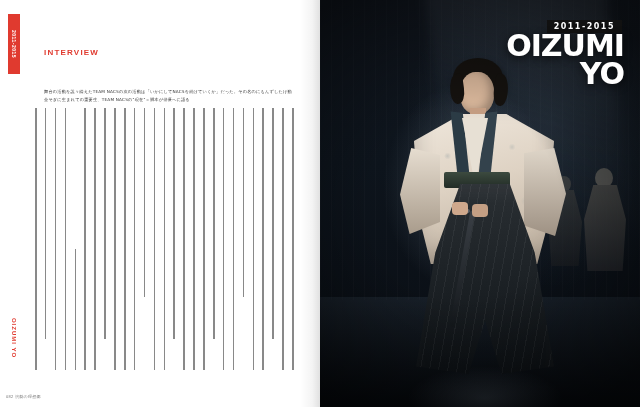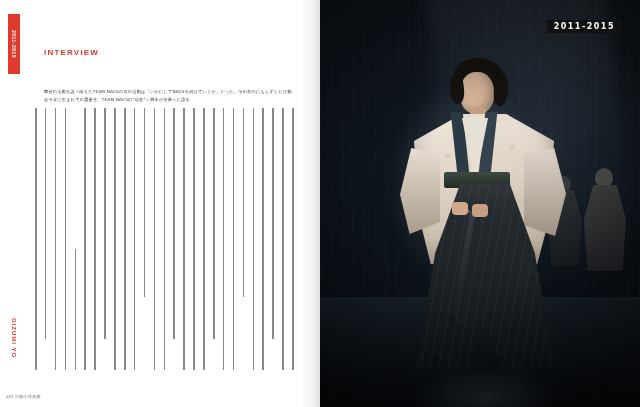--- a/index.html
+++ b/index.html
@@ -327,15 +327,19 @@
         <div class="sword"></div>
         <div class="tsuba"></div>
         <div class="hand-l"></div>
         <div class="hand-r"></div>
       </div>
 
       <div class="vignette"></div>
     </div>
 
     <div class="year-badge">2011-2015</div>
+    <div class="big-title">
+      <span class="l1">OIZUMI</span>
+      <span class="l2">YO</span>
+    </div>
   </div>
 
 </div>
 
 </body></html>

